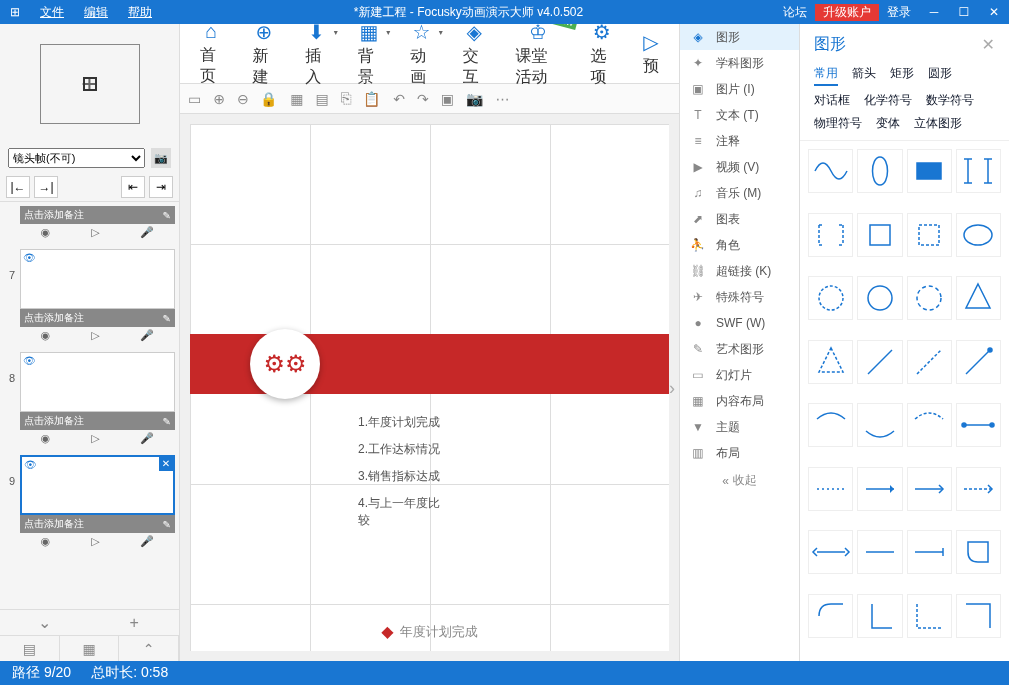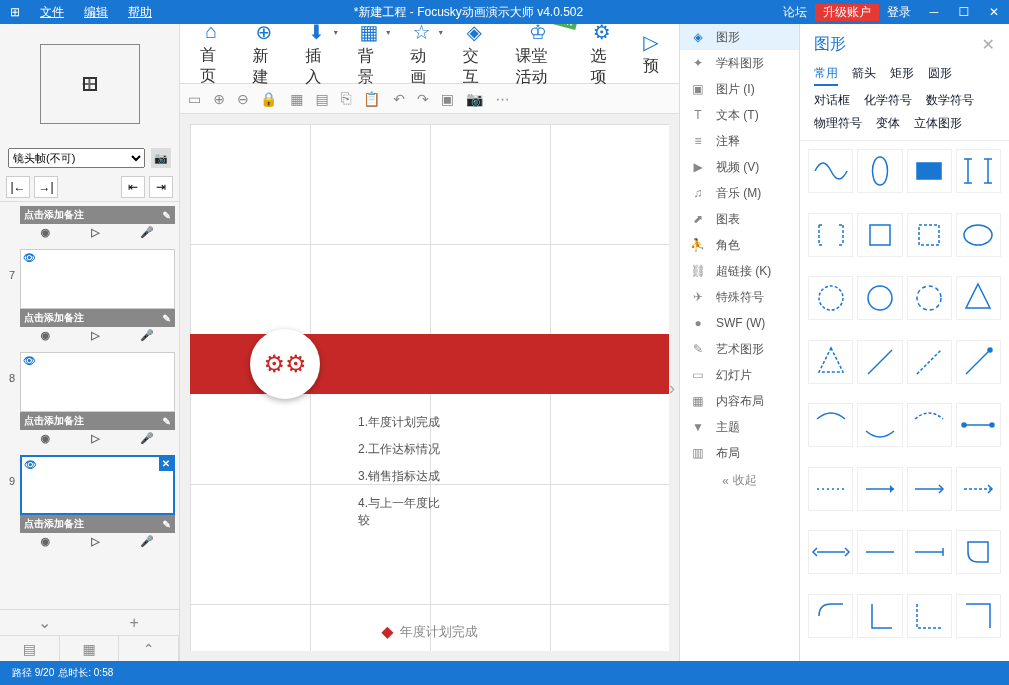--- a/index.html
+++ b/index.html
@@ -26,21 +26,21 @@
 .addframe .box { width: 100px; height: 80px; border: 1px solid #888; display: flex; align-items: center; justify-content: center; font-size: 28px; color: #666; position: relative; }
 .addframe .box::before, .addframe .box::after { content: ""; position: absolute; width: 10px; height: 10px; border: 2px solid #333; }
 .framectl { height: 28px; display: flex; align-items: center; padding: 0 8px; gap: 6px; }
 .framectl select { flex: 1; font-size: 11px; height: 20px; }
 .framectl .cam { width: 20px; height: 20px; background: #ddd; display: flex; align-items: center; justify-content: center; font-size: 11px; }
 .navbtns { height: 30px; display: flex; align-items: center; gap: 4px; padding: 0 6px; border-bottom: 1px solid #ddd; }
 .navbtn { width: 24px; height: 22px; border: 1px solid #ccc; background: #fff; display: flex; align-items: center; justify-content: center; font-size: 12px; cursor: pointer; }
 .slidelist { flex: 1; overflow-y: auto; padding: 4px; }
 .slideitem { margin-bottom: 8px; display: flex; }
 .slideitem .num { width: 16px; font-size: 11px; color: #555; padding-top: 20px; text-align: center; }
-.slideitem .thumb { flex: 1; font-weight: bold; }
+.slideitem .thumb { flex: 1; }
 .slideitem .preview { height: 60px; background: #fff; border: 1px solid #ccc; position: relative; }
 .slideitem.active .preview { border: 2px solid #1976d2; }
 .slideitem .caption { background: #888; color: #fff; font-size: 10px; padding: 2px 4px; display: flex; align-items: center; }
 .slideitem .caption .txt { flex: 1; }
 .slideitem .caption .pen { font-size: 10px; }
 .slideitem .ctrls { display: flex; justify-content: space-around; padding: 2px 0; }
 .slideitem .ctrls span { font-size: 11px; color: #666; cursor: pointer; }
 .slideitem .closebtn { position: absolute; top: 0; right: 0; width: 14px; height: 14px; background: #1976d2; color: #fff; font-size: 10px; text-align: center; line-height: 14px; }
 .slideitem .eye { position: absolute; top: 2px; left: 2px; font-size: 10px; color: #1976d2; }
 .slideadd { display: flex; border-top: 1px solid #ddd; height: 26px; }
@@ -86,21 +86,21 @@
 .shapetabs { padding: 0 14px; font-size: 12px; display: flex; flex-wrap: wrap; gap: 6px 14px; border-bottom: 1px solid #eee; padding-bottom: 8px; }
 .shapetabs span { color: #0f172a; cursor: pointer; }
 .shapetabs span.active { color: #1976d2; border-bottom: 2px solid #1976d2; padding-bottom: 2px; }
 .shapegrid { flex: 1; overflow-y: auto; display: grid; grid-template-columns: repeat(4, 1fr); gap: 4px; padding: 8px; }
 .shapegrid .cell { height: 44px; border: 1px solid #eee; display: flex; align-items: center; justify-content: center; cursor: pointer; }
 .shapegrid .cell svg { stroke: #1976d2; fill: none; stroke-width: 1.5; }
 .shapegrid .cell.fill svg { fill: #1976d2; }
 .shapegrid .cell.dash svg { stroke-dasharray: 3 2; }
 
 
-.statusbar { height: 24px; background: #1976d2; color: #fff; font-size: 10px; display: flex; align-items: center; padding: 0 12px; gap: 4px; }
+.statusbar { height: 24px; background: #1976d2; color: #fff; font-size: 14px; display: flex; align-items: center; padding: 0 12px; gap: 20px; }
 </style>
 </head>
 <body>
 
 <div class="titlebar">
   <div class="logo">⊞</div>
   <div class="menu">
     <span>文件</span>
     <span>编辑</span>
     <span>帮助</span>

